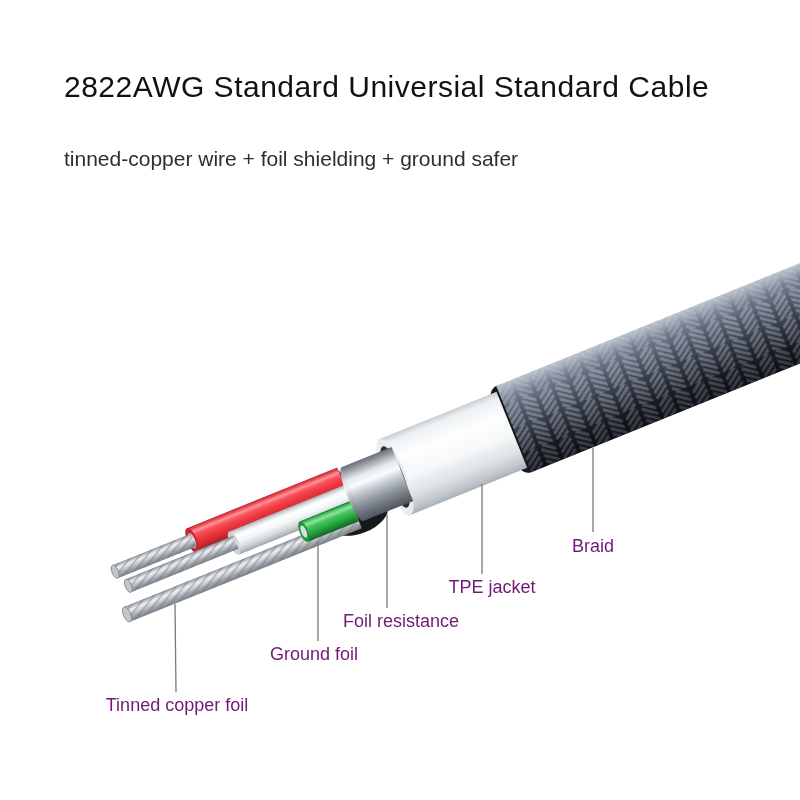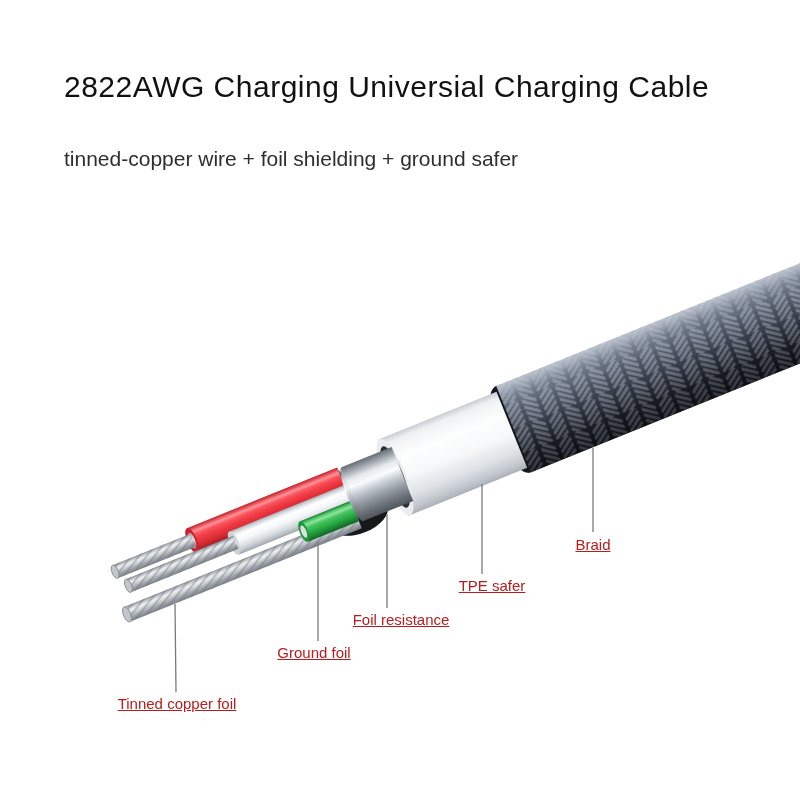--- a/index.html
+++ b/index.html
@@ -11,34 +11,34 @@
     position:absolute;left:64px;top:70px;width:700px;
     font-size:30px;font-weight:400;color:#111111;letter-spacing:0.5px;white-space:nowrap;
   }
   .subtitle{
     position:absolute;left:64px;top:141px;width:640px;
     font-size:21px;font-weight:400;color:#2e2e2e;line-height:35px;
   }
   .cable-svg{position:absolute;left:0;top:0;}
   .callout{
     position:absolute;transform:translateX(-50%);
-    font-size:15px;color:#b91c1c;white-space:nowrap;text-decoration:underline;
+    font-size:18px;color:#701a75;white-space:nowrap;
   }
   .callout-braid{left:593px;top:536px;}
   .callout-tpe{left:492px;top:577px;}
   .callout-foil{left:401px;top:611px;}
   .callout-ground{left:314px;top:644px;}
   .callout-tinned{left:177px;top:695px;}
 </style>
 </head>
 <body>
 
 <div class="stage">
 
-  <div class="title">2822AWG Charging Universial Charging Cable</div>
+  <div class="title">2822AWG Standard Universial Standard Cable</div>
 
   <div class="subtitle">
     <div>tinned-copper wire + foil shielding + ground safer</div>
   </div>
 
   <svg class="cable-svg" width="800" height="800" viewBox="0 0 800 800">
     <defs>
       <linearGradient id="gradBraid" x1="0" y1="0" x2="0" y2="1">
         <stop offset="0" stop-color="#a6aebc"></stop>
           <stop offset="0.12" stop-color="#7d8697"></stop>
@@ -187,18 +187,18 @@
     <g stroke-width="1.3">
       <line x1="593" y1="448" x2="593" y2="532" stroke="#7a7a7a"></line>
       <line x1="482" y1="484" x2="482" y2="574" stroke="#7a7a7a"></line>
       <line x1="387" y1="514" x2="387" y2="608" stroke="#7a7a7a"></line>
       <line x1="318" y1="542" x2="318" y2="641" stroke="#7a7a7a"></line>
       <line x1="175" y1="604" x2="176" y2="692" stroke="#7a7a7a"></line>
     </g>
   </svg>
 
   <div class="callout callout-braid">Braid</div>
-  <div class="callout callout-tpe">TPE safer</div>
+  <div class="callout callout-tpe">TPE jacket</div>
   <div class="callout callout-foil">Foil resistance</div>
   <div class="callout callout-ground">Ground foil</div>
   <div class="callout callout-tinned">Tinned copper foil</div>
 
 </div>
 
 </body></html>

